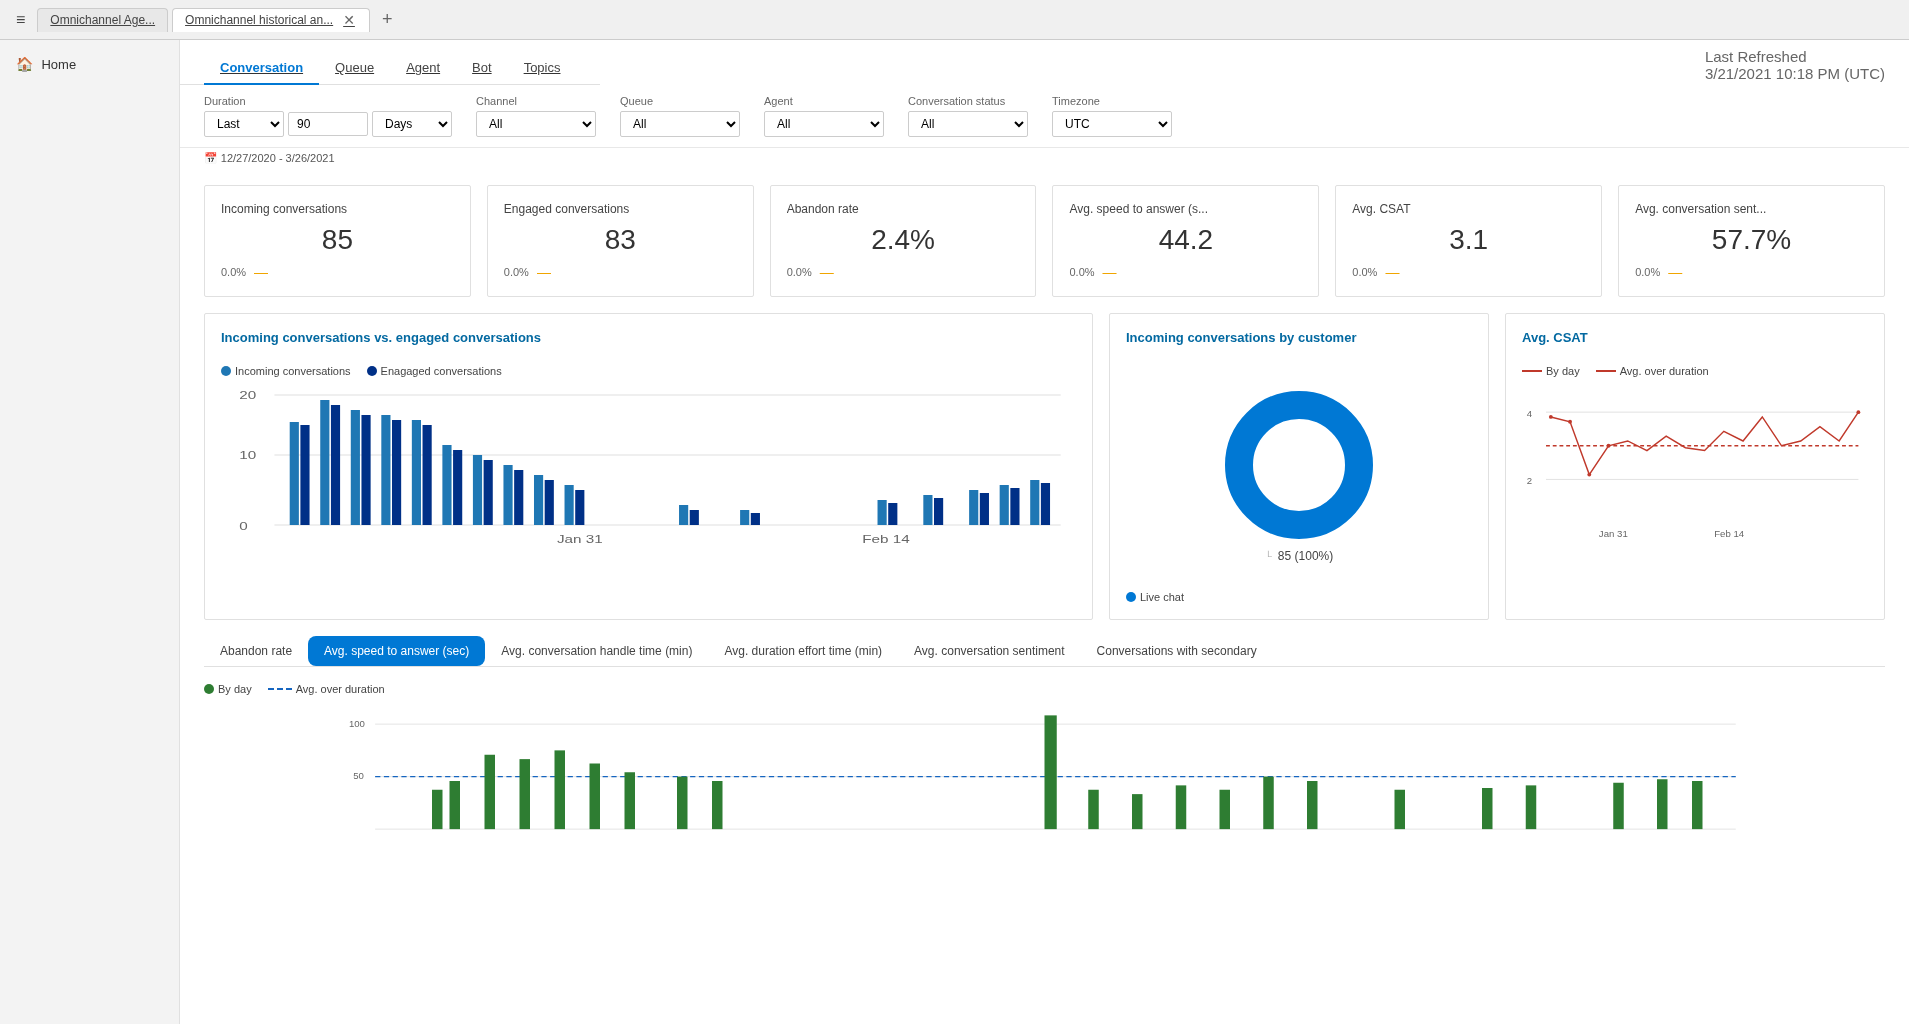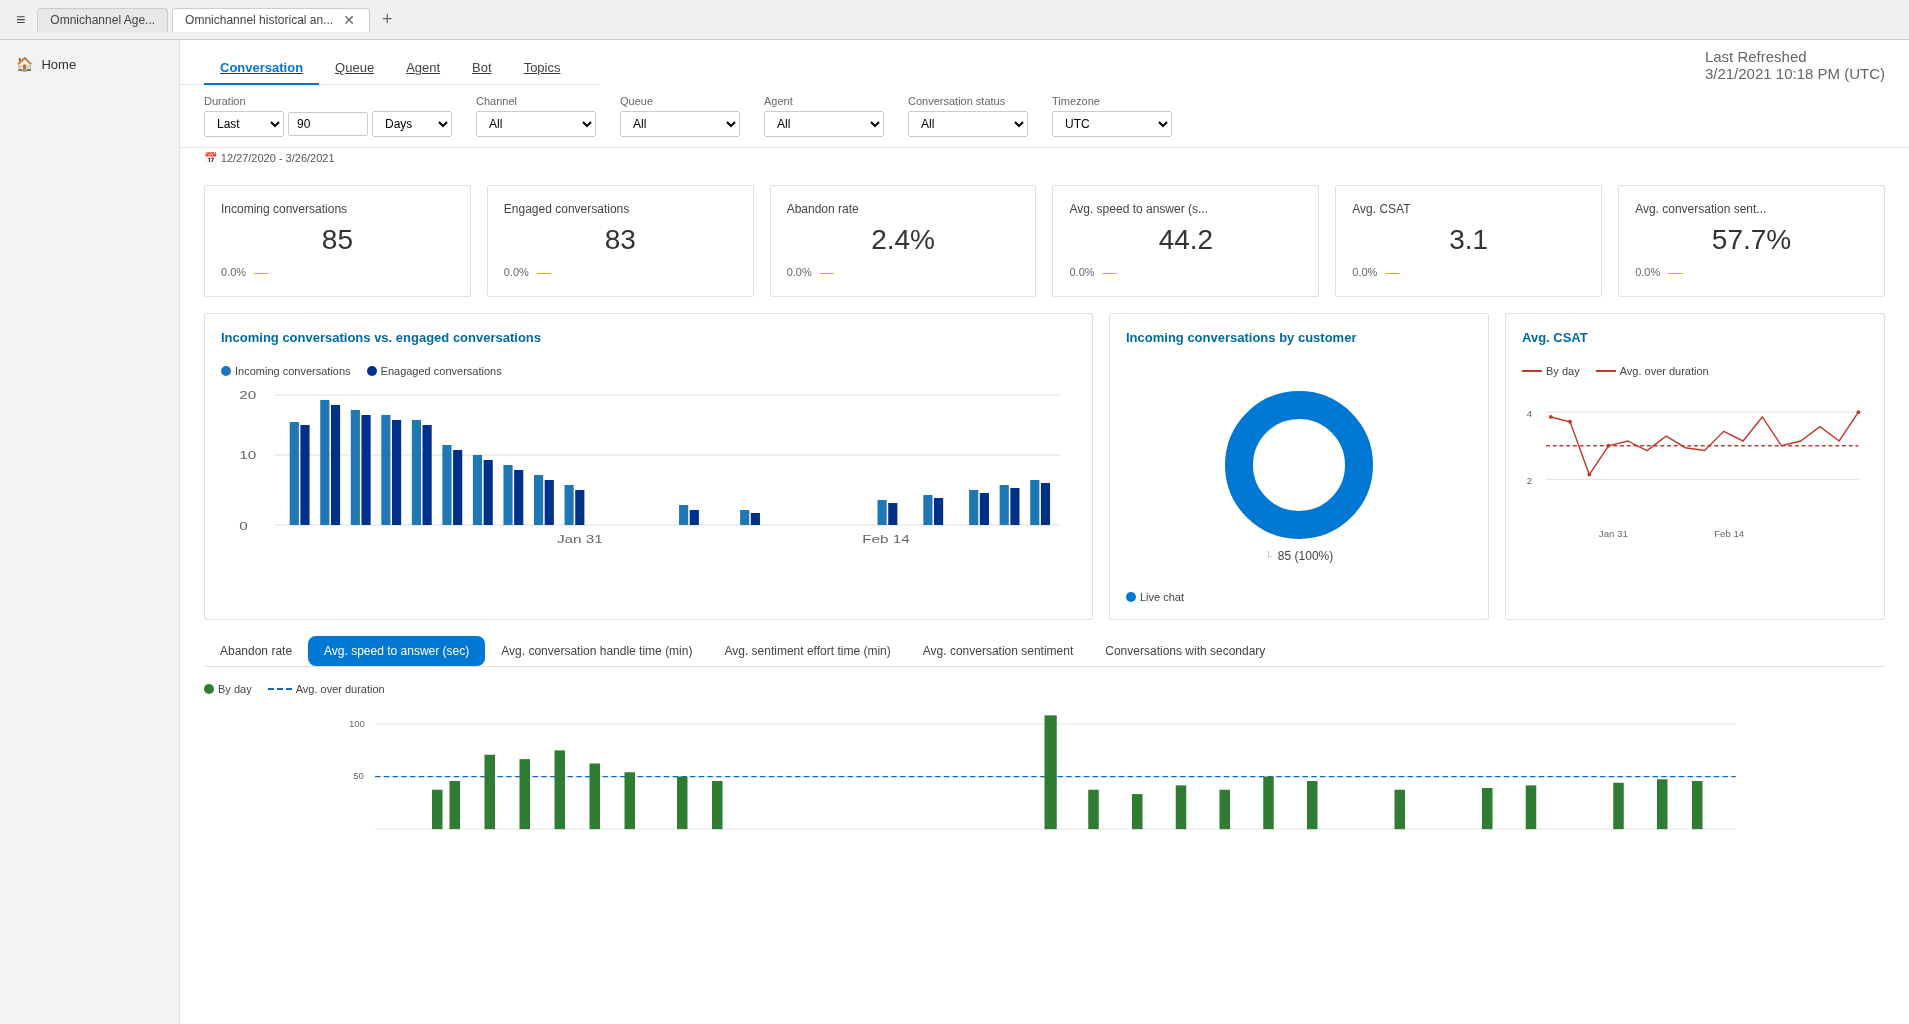--- a/index.html
+++ b/index.html
@@ -1,21 +1,21 @@
 <!DOCTYPE html>
 <html><head>
   <meta charset="utf-8">
   <style>
     * { box-sizing: border-box; margin: 0; padding: 0; }
     body { font-family: 'Segoe UI', sans-serif; background: #f5f5f5; font-size: 13px; color: #333; display: flex; flex-direction: column; height: 100vh; overflow: hidden; }
 
     
     .tab-bar { display: flex; align-items: center; background: #f0f0f0; border-bottom: 1px solid #ccc; height: 40px; padding: 0 8px; gap: 4px; }
     .tab-menu-btn { background: none; border: none; cursor: pointer; padding: 4px 8px; font-size: 16px; color: #444; }
-    .tab { display: flex; align-items: center; background: #e8e8e8; border: 1px solid #ccc; border-bottom: none; padding: 4px 12px; cursor: pointer; height: 24px; font-size: 12px; gap: 8px; border-radius: 4px 4px 0 0; color: #444; }
+    .tab { display: flex; align-items: center; background: #e8e8e8; border: 1px solid #ccc; border-bottom: none; padding: 4px 12px; cursor: pointer; height: 24px; font-size: 12px; gap: 8px; border-radius: 4px 4px 0 0; color: #444; text-decoration: underline; }
     .tab.active { background: #fff; font-weight: 500; }
     .tab .close-btn { background: none; border: none; cursor: pointer; font-size: 14px; color: #666; padding: 0 2px; }
     .tab-new { background: none; border: none; cursor: pointer; font-size: 18px; color: #666; padding: 4px 8px; }
 
     
     .app-body { display: flex; flex: 1; overflow: hidden; }
     .sidebar { width: 180px; background: #f3f3f3; border-right: 1px solid #e0e0e0; padding: 8px 0; }
     .sidebar-item { display: flex; align-items: center; gap: 8px; padding: 8px 16px; cursor: pointer; color: #333; font-size: 13px; }
     .sidebar-item .home-icon { font-size: 14px; }
 
@@ -344,21 +344,21 @@
           </svg>
         </div>
       </div>
     </div>
 
     <div class="bottom-section">
       <div class="bottom-tabs">
         <button class="bottom-tab">Abandon rate</button>
         <button class="bottom-tab active">Avg. speed to answer (sec)</button>
         <button class="bottom-tab">Avg. conversation handle time (min)</button>
-        <button class="bottom-tab">Avg. sentiment effort time (min)</button>
+        <button class="bottom-tab">Avg. duration effort time (min)</button>
         <button class="bottom-tab">Avg. conversation sentiment</button>
         <button class="bottom-tab">Conversations with secondary</button>
       </div>
       <div class="bottom-chart-legend">
         <div class="legend-item">
           <div class="legend-dot" style="background:#2e7d32;"></div>
           <span>By day</span>
         </div>
         <div class="legend-item">
           <div style="width:24px; height:0; border-top: 2px dashed #1565c0;"></div>

